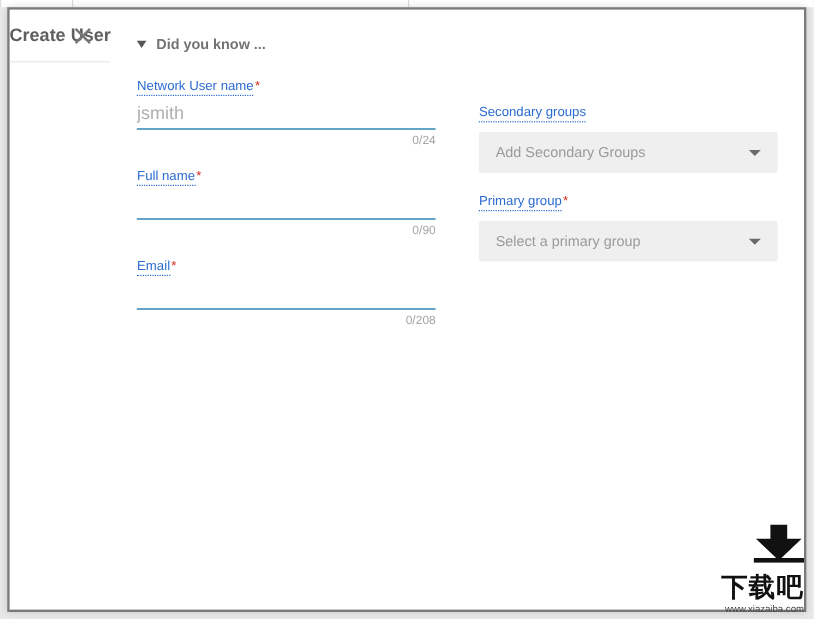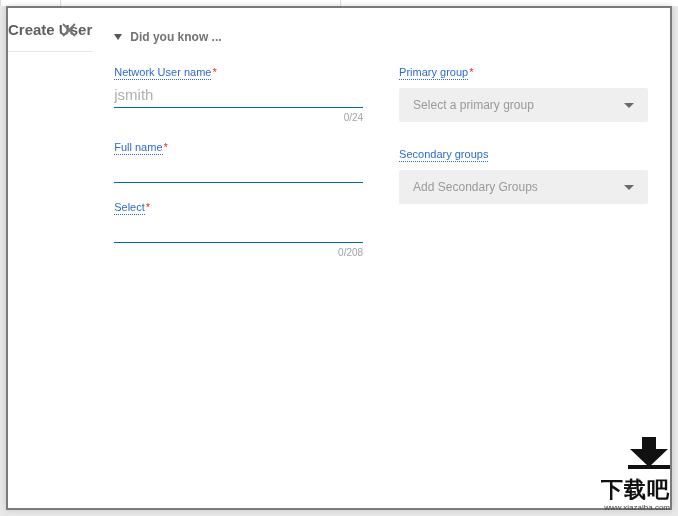--- a/index.html
+++ b/index.html
@@ -120,44 +120,45 @@
 
         <div class="field">
           <span class="field-label">Network User name</span><span class="req">*</span>
           <input class="text-input" type="text" placeholder="jsmith" style="">
           <div class="counter">0/24</div>
         </div>
 
         <div class="field">
           <span class="field-label">Full name</span><span class="req">*</span>
           <input class="text-input" type="text" style="">
+          <div class="counter">0/90</div>
         </div>
 
         <div class="field">
-          <span class="field-label">Select</span><span class="req">*</span>
+          <span class="field-label">Email</span><span class="req">*</span>
           <input class="text-input" type="text" style="">
           <div class="counter">0/208</div>
         </div>
 
       </div>
 
       <div class="col">
 
+        <div class="field" style="margin-top:22px;">
+          <span class="field-label">Secondary groups</span>
+          <div class="select">
+            <span class="ph">Add Secondary Groups</span>
+            <span class="caret"></span>
+          </div>
+        </div>
+
         <div class="field">
           <span class="field-label">Primary group</span><span class="req">*</span>
           <div class="select">
             <span class="ph">Select a primary group</span>
-            <span class="caret"></span>
-          </div>
-        </div>
-
-        <div class="field" style="margin-top:22px;">
-          <span class="field-label">Secondary groups</span>
-          <div class="select">
-            <span class="ph">Add Secondary Groups</span>
             <span class="caret"></span>
           </div>
         </div>
 
       </div>
 
     </div>
   </div>
 </div>
 

